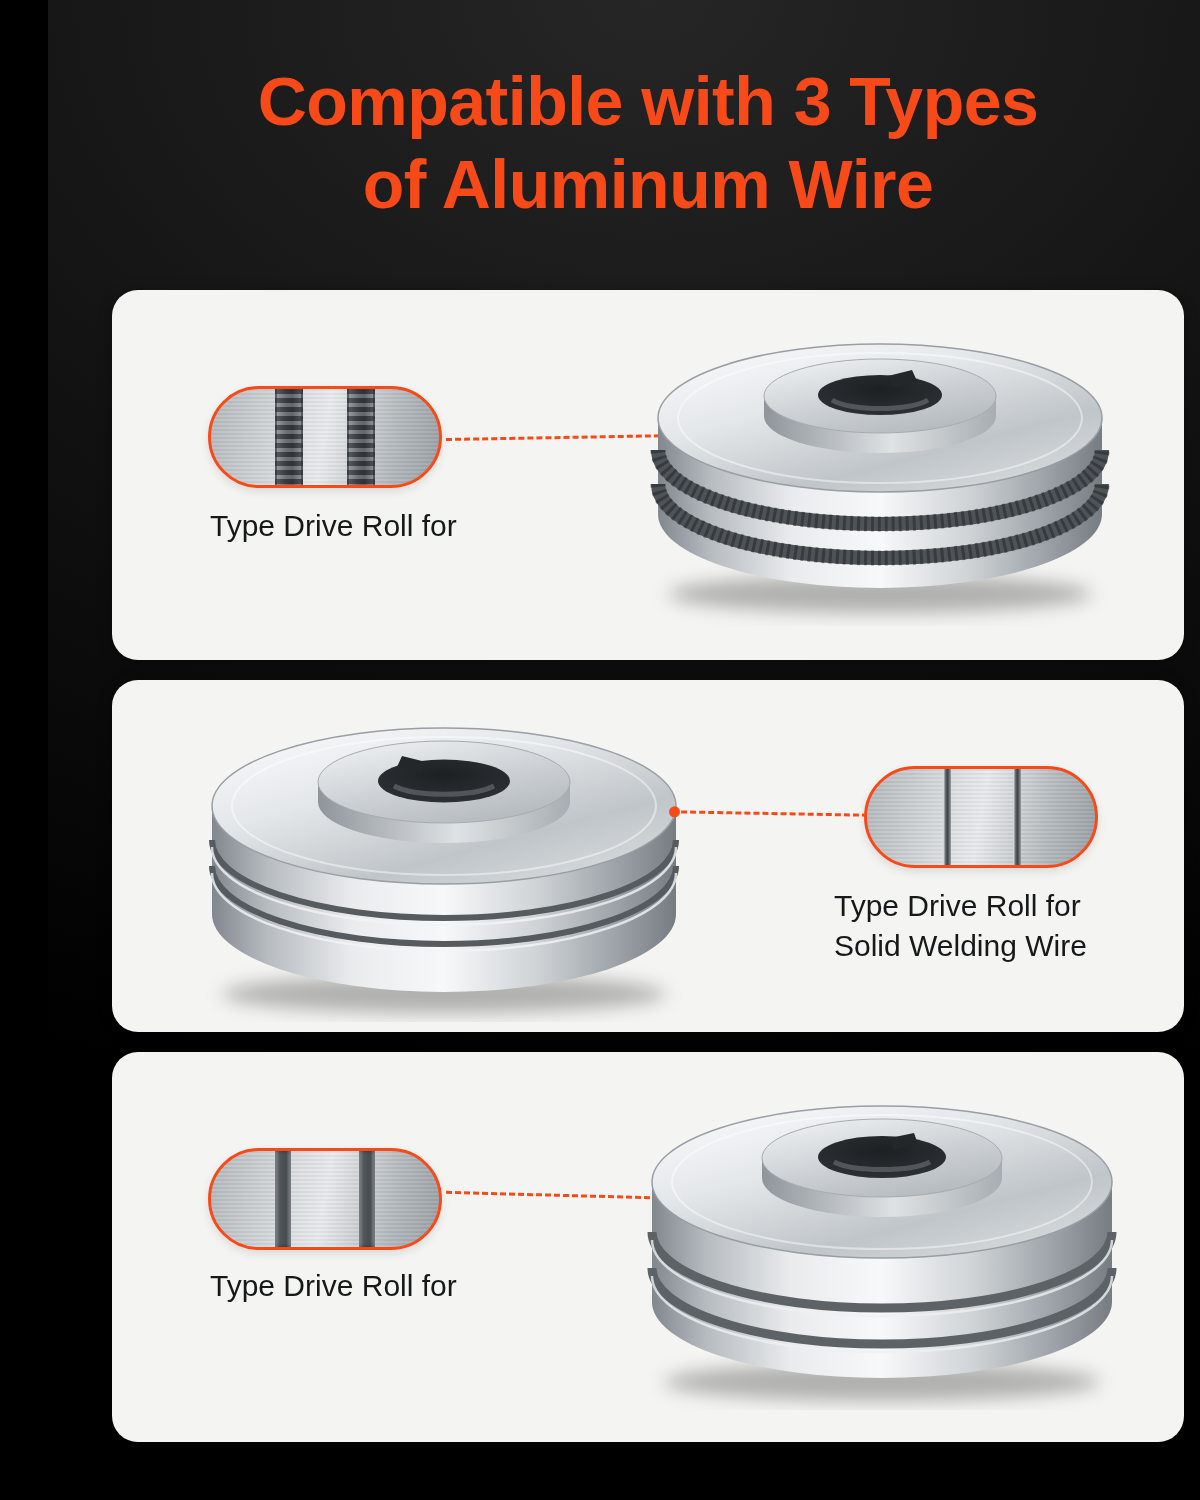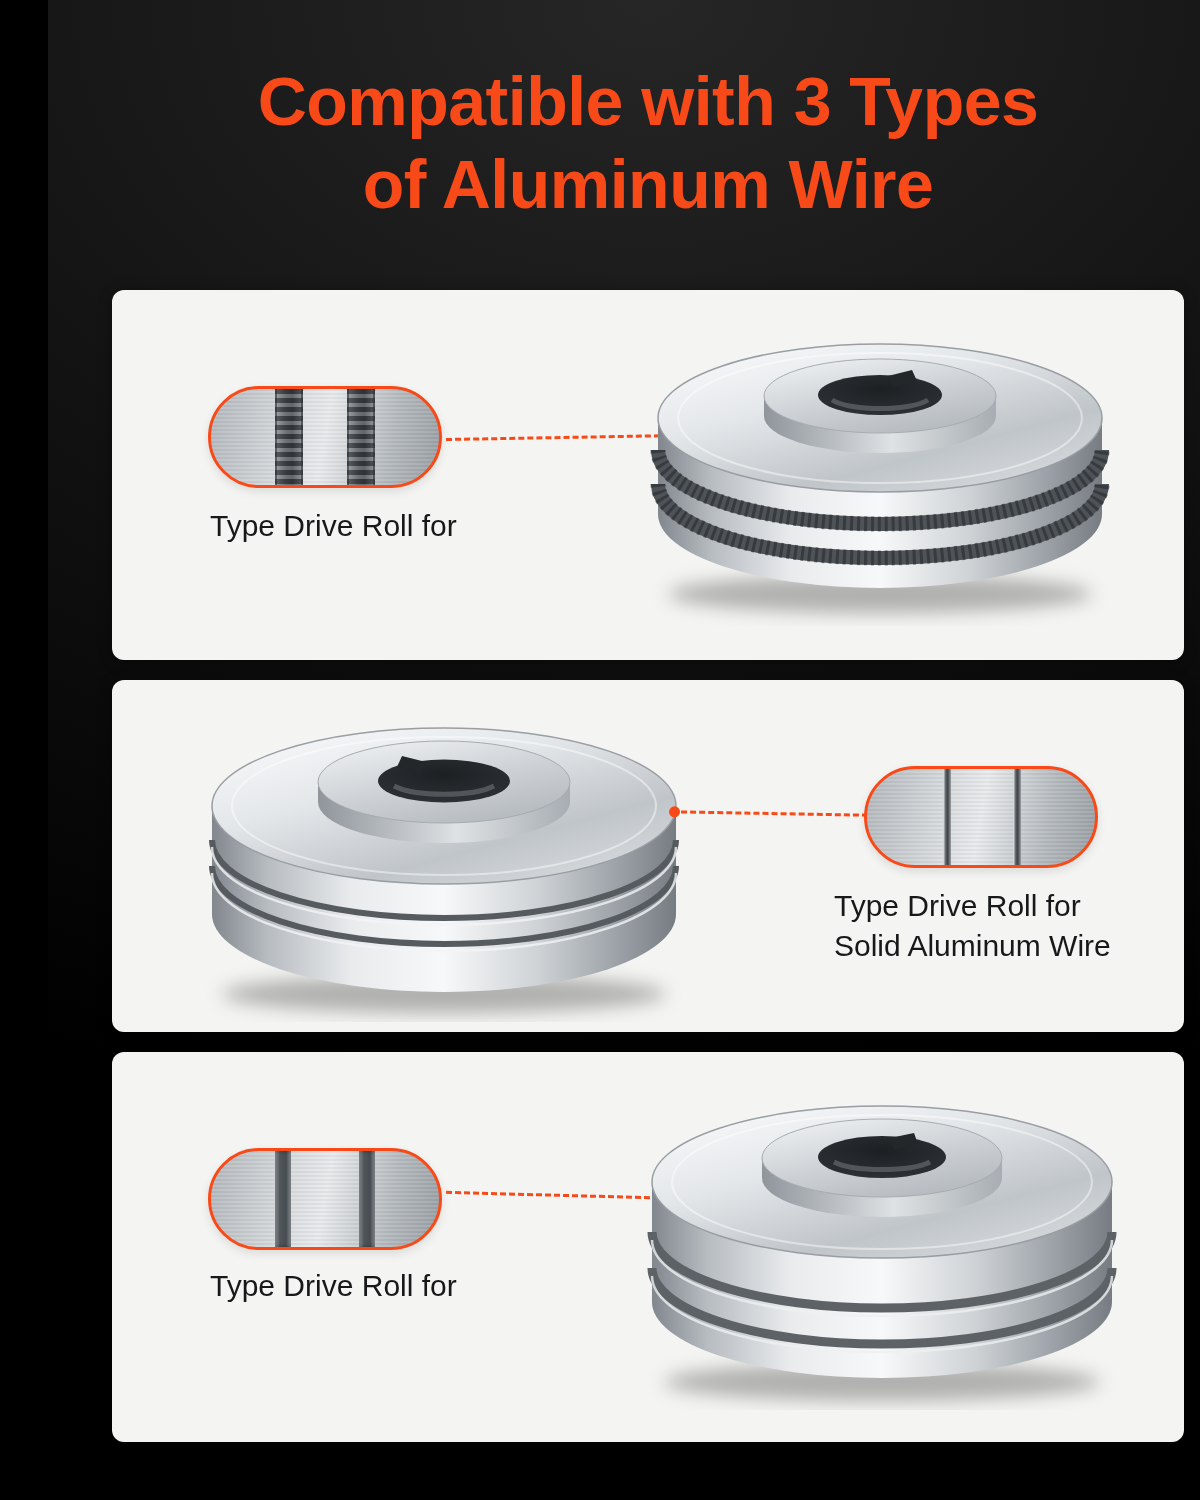--- a/index.html
+++ b/index.html
@@ -7,21 +7,21 @@
   body { font-family:"Liberation Sans", sans-serif; background:#000; }
 
   .page { position:relative; width:1200px; height:1500px; overflow:hidden;
           background: radial-gradient(130% 75% at 50% 0%, #262626 0%, #121212 50%, #000000 100%); margin-left: 48px; }
 
   .title { position:absolute; top:60px; left:0; right:0; text-align:center;
            color:var(--accent,#F84A18); font-weight:800; font-size:68px;
            line-height:1.22; letter-spacing:-0.5px; }
 
   .card { position:absolute; left:64px; width:1072px;
-          background:var(--card,#f4f4f2); border-radius:12px;
+          background:var(--card,#f4f4f2); border-radius:26px;
           box-shadow:0 2px 14px rgba(0,0,0,0.35);padding-left:27px; }
   #card-flux     { top:290px;  height:370px; }
   #card-solid    { top:680px;  height:352px; }
   #card-aluminum { top:1052px; height:390px; }
 
   .roll-label { position:absolute; font-size:30px; color:var(--label-text,#17181a); line-height:1.34; }
 
   
   .pill { position:absolute; width:234px; height:102px; border-radius:60px;
           border:3px solid var(--accent,#F84A18); overflow:hidden;
@@ -149,21 +149,21 @@
     </svg>
     <div class="connector" style="left:560px; top:132px; width:196px; transform:rotate(1deg);">
       <span class="dot left"></span>
     </div>
     <div class="pill" style="left:752px; top:86px;">
       <div class="strip thin t1"></div>
       <div class="strip thin t2"></div>
     </div>
     <div class="roll-label" style="left:722px; top:206px;">
       <div>Type Drive Roll for</div>
-      <div>Solid Aluminum Wire</div>
+      <div>Solid Welding Wire</div>
     </div>
   </section>
 
   <section class="card" id="card-aluminum">
     <div class="pill" style="left:96px; top:96px;">
       <div class="strip med m1"></div>
       <div class="strip med m2"></div>
     </div>
     <div class="roll-label" style="left:98px; top:214px;">
       <div>Type Drive Roll for</div>

